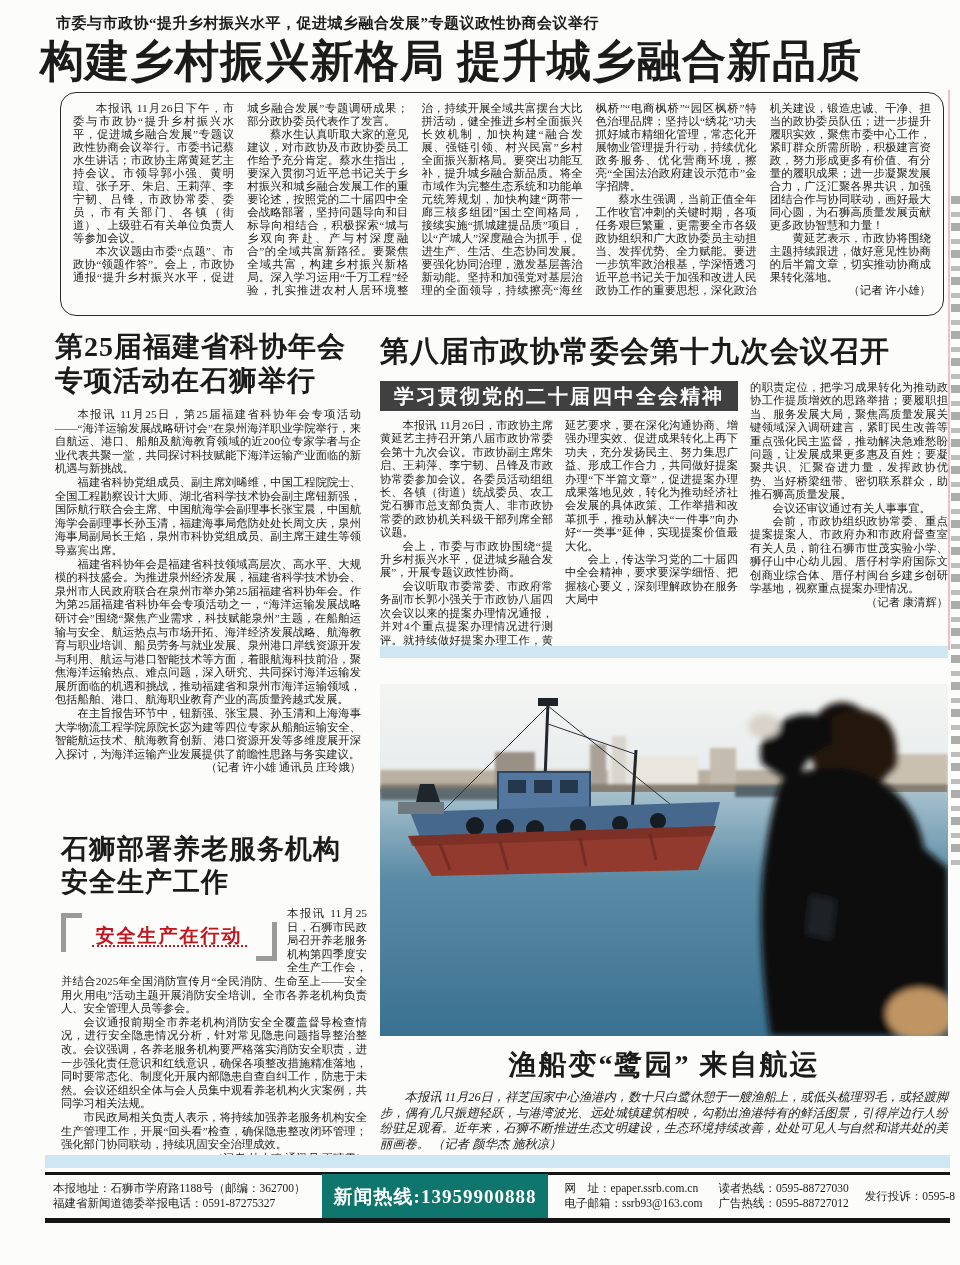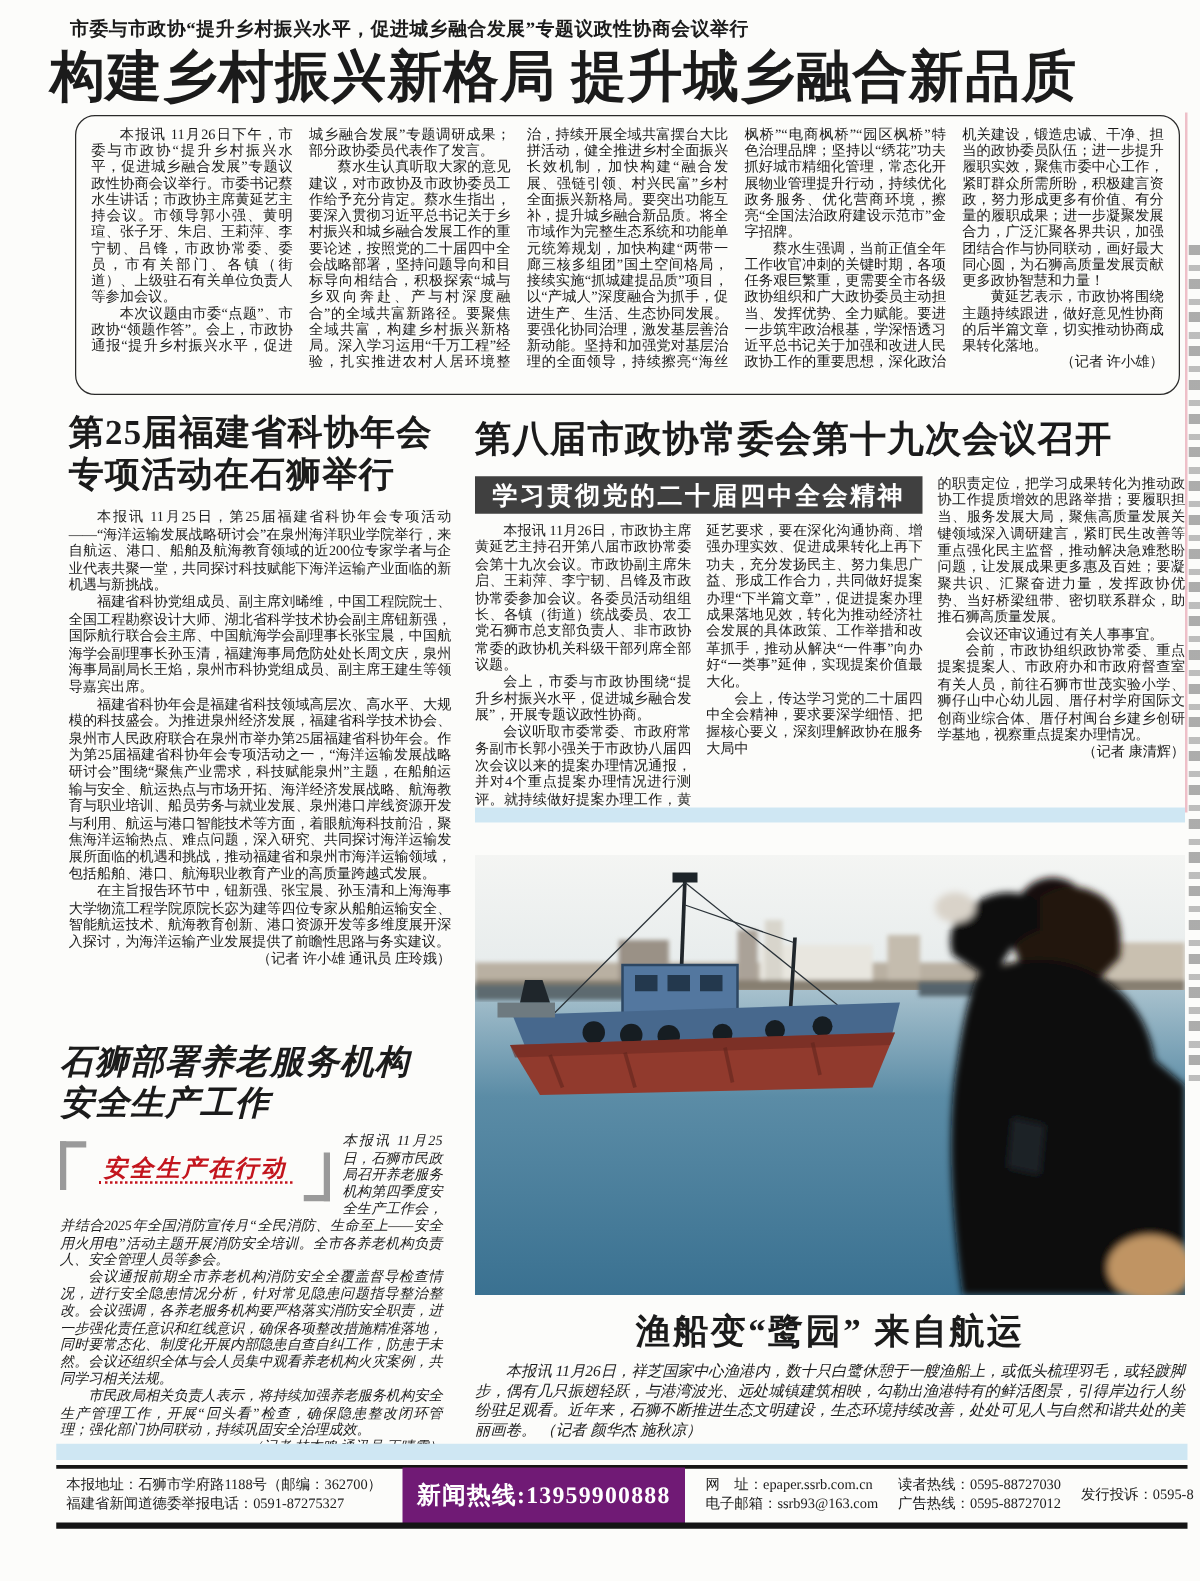--- a/index.html
+++ b/index.html
@@ -32,41 +32,41 @@
   .cppcc h2{margin:0 0 9px 0;font-size:29px;font-weight:700;text-align:left;letter-spacing:1px;white-space:nowrap;}
   .cppcc-flex{display:flex;gap:12px;}
   .cppcc-left{width:358px;}
   .banner{
     height:30px;background:#404040;color:#fff;font-weight:900;font-size:20px;
     display:flex;align-items:center;justify-content:center;letter-spacing:2px;margin-bottom:8px;
   }
   .two-col{column-count:2;column-gap:12px;column-fill:auto;height:238px;font-size:11.3px;line-height:13.4px;}
   .cppcc-right{width:198px;font-size:11.3px;line-height:13.4px;}
   
-  .elder{position:absolute;left:48px;top:833px;width:306px;font-style:italic;}
+  .elder{position:absolute;left:61px;top:833px;width:306px;}
   .elder h2{margin:0 0 8px 0;font-size:27px;line-height:33px;font-weight:900;letter-spacing:1px;}
   .elder .body-txt{font-size:11.3px;line-height:13.6px;}
   .badge-wrap{float:left;width:216px;height:56px;margin:2px 10px 4px 0;position:relative;display:flex;align-items:center;justify-content:center;}
   .badge-wrap:before{content:"";position:absolute;left:0;top:4px;width:16px;height:34px;border-left:5px solid #9a9a9a;border-top:5px solid #9a9a9a;}
   .badge-wrap:after{content:"";position:absolute;right:0;bottom:4px;width:16px;height:34px;border-right:5px solid #9a9a9a;border-bottom:5px solid #9a9a9a;}
   .badge-text{color:#c3151d;font-size:19px;font-weight:900;letter-spacing:2px;border-bottom:2px dotted #c3151d;padding:2px 4px;}
   
   .feature{position:absolute;left:380px;top:646px;width:568px;}
   .blue-bar{height:12px;background:#cfe7f3;}
   .photo{display:block;margin-top:26px;width:568px;height:352px;}
   .cap-title{margin:10px 0 6px 0;font-size:28px;font-weight:900;text-align:center;letter-spacing:2px;}
   .cap-text{font-size:12.3px;line-height:15.5px;text-align:justify;font-style:italic;margin:0;text-indent:2em;}
   .cap-byline{font-style:italic;}
   .bottom-band{position:absolute;left:45px;top:1155px;width:905px;height:13px;background:#cfe7f3;}
   
   .footer-topline{position:absolute;left:45px;top:1172px;width:905px;height:3px;background:#151515;}
   .footer{position:absolute;left:45px;top:1178px;width:912px;height:36px;display:flex;align-items:center;font-size:11.5px;line-height:15px;}
   .f-block{padding:0 8px;white-space:nowrap;}
   .f-sep{width:1px;height:30px;background:#333;}
-  .hotline{background:#701a75;color:#fff;font-weight:900;font-size:19px;padding:15px 12px;margin:0 8px;letter-spacing:1px;white-space:nowrap;}
+  .hotline{background:#0f766e;color:#fff;font-weight:900;font-size:19px;padding:15px 12px;margin:0 8px;letter-spacing:1px;white-space:nowrap;}
   .footer-bottomline{position:absolute;left:45px;top:1218px;width:905px;height:5px;background:#151515;}
   
   .edge-line{position:absolute;left:948px;top:90px;width:2px;height:560px;background:#eebfc8;}
   .edge-frags{
     position:absolute;left:951px;top:190px;width:9px;height:680px;opacity:.55;
     background:repeating-linear-gradient(#fcfcfa 0 6px,#6b6b6b 6px 14px,#fcfcfa 14px 22px,#8a8a8a 22px 27px);
   }
 </style>
 </head>
 <body>

